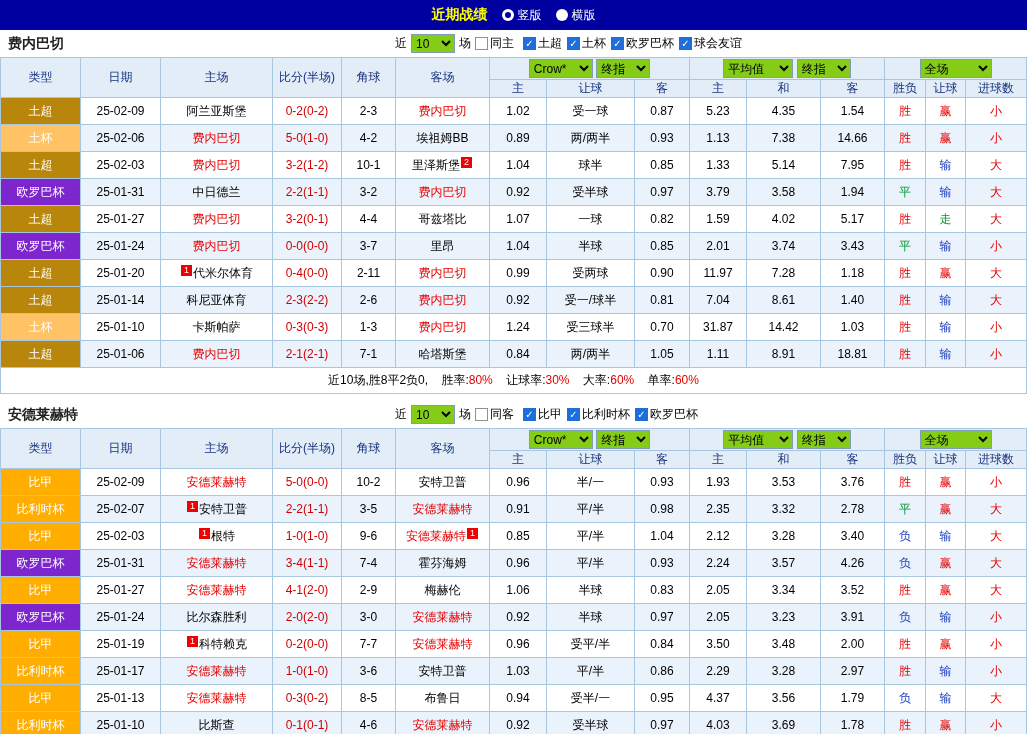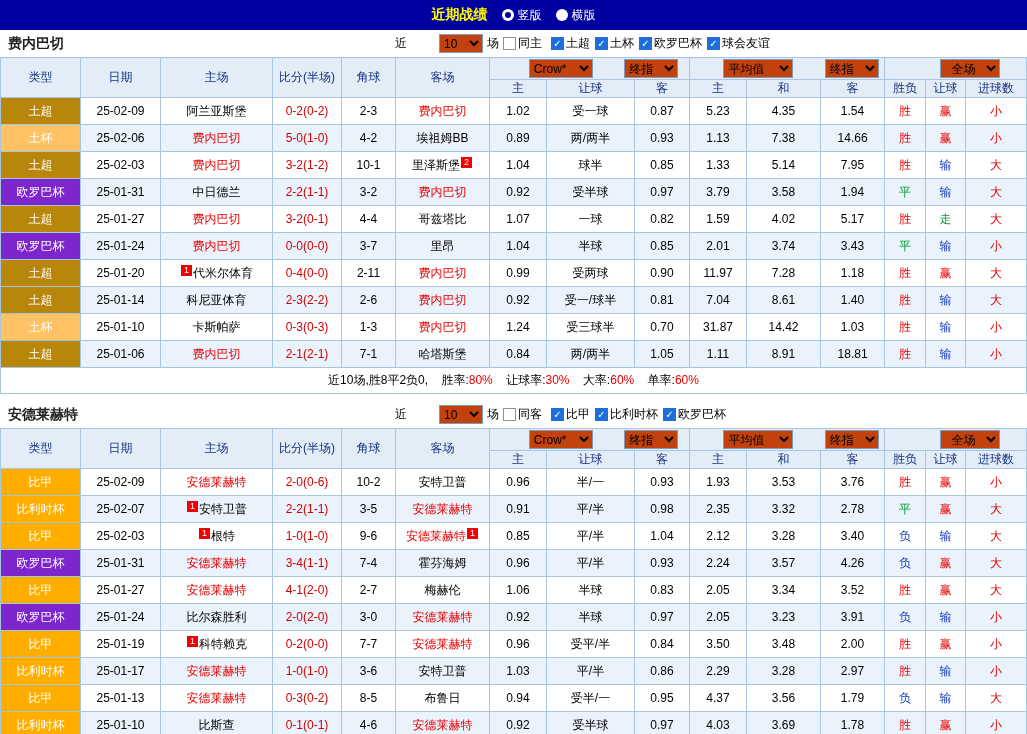--- a/index.html
+++ b/index.html
@@ -10,26 +10,26 @@
   .radio-label{display:inline-flex;align-items:center;gap:4px;color:#fff;cursor:pointer;font-size:12px;}
   .radio{width:12px;height:12px;border-radius:50%;background:#fff;display:inline-block;position:relative;}
   .radio.selected::after{content:"";position:absolute;left:3px;top:3px;width:6px;height:6px;border-radius:50%;background:#0000A0;}
 
   .section{position:relative;}
   .section + .section{margin-top:7px;}
   .section-head{height:27px;display:flex;align-items:center;position:relative;background:#fff;}
   .team-name{font-size:14px;font-weight:bold;margin-left:8px;color:#222;}
   .filters{position:absolute;left:395px;top:0;height:100%;display:flex;align-items:center;gap:4px;white-space:nowrap;}
 
-  select{font-size:12px;height:19px;border:1px solid #7F9DB9;background:#c2410c;font-family:inherit;margin-left:28px;}
+  select{font-size:12px;height:19px;border:1px solid #7F9DB9;background:#84cc16;font-family:inherit;}
   .count-select{width:44px;}
   .sel-source{width:64px;}
   .sel-time{width:54px;}
   .sel-avg{width:70px;}
-  .sel-scope{width:60px;text-align:center;}
+  .sel-scope{width:72px;}
 
   .cb-label{display:inline-flex;align-items:center;gap:2px;cursor:pointer;}
   .cb{width:13px;height:13px;border:1px solid #919191;background:#fff;display:inline-block;box-sizing:border-box;flex:none;}
   .cb.checked{background:#1E6FD9;border-color:#1E6FD9;color:#fff;font-size:10px;line-height:11px;text-align:center;}
   .cb.checked::after{content:"✓";}
   .league-box{display:inline-flex;align-items:center;}
   .league-box label{display:inline-flex;align-items:center;gap:2px;margin-left:5px;cursor:pointer;}
 
   table.grid{border-collapse:collapse;table-layout:fixed;width:1027px;}
   .grid th,.grid td{border:1px solid #A9C6E0;text-align:center;padding:0;overflow:hidden;white-space:nowrap;}
@@ -405,21 +405,21 @@
         <th>胜负</th>
         <th>让球</th>
         <th>进球数</th>
       </tr>
     </thead>
     <tbody>
         <tr>
           <td class="c-type" style="background: rgb(255, 174, 0);">比甲</td>
           <td class="c-date">25-02-09</td>
           <td class="c-team"><span class="focus">安德莱赫特</span></td>
-          <td class="c-score">2-0(0-6)</td>
+          <td class="c-score">5-0(0-0)</td>
           <td class="c-corner">10-2</td>
           <td class="c-team"><span>安特卫普</span></td>
           <td class="c-num">0.96</td>
           <td class="c-num">半/一</td>
           <td class="c-num">0.93</td>
           <td class="c-num">1.93</td>
           <td class="c-num">3.53</td>
           <td class="c-num">3.76</td>
           <td class="c-res" style="color: rgb(230, 0, 0);">胜</td>
           <td class="c-res" style="color: rgb(230, 0, 0);">赢</td>
@@ -474,21 +474,21 @@
           <td class="c-num">4.26</td>
           <td class="c-res" style="color: rgb(30, 64, 192);">负</td>
           <td class="c-res" style="color: rgb(230, 0, 0);">赢</td>
           <td class="c-res" style="color: rgb(230, 0, 0);">大</td>
         </tr>
         <tr>
           <td class="c-type" style="background: rgb(255, 174, 0);">比甲</td>
           <td class="c-date">25-01-27</td>
           <td class="c-team"><span class="focus">安德莱赫特</span></td>
           <td class="c-score">4-1(2-0)</td>
-          <td class="c-corner">2-7</td>
+          <td class="c-corner">2-9</td>
           <td class="c-team"><span>梅赫伦</span></td>
           <td class="c-num">1.06</td>
           <td class="c-num">半球</td>
           <td class="c-num">0.83</td>
           <td class="c-num">2.05</td>
           <td class="c-num">3.34</td>
           <td class="c-num">3.52</td>
           <td class="c-res" style="color: rgb(230, 0, 0);">胜</td>
           <td class="c-res" style="color: rgb(230, 0, 0);">赢</td>
           <td class="c-res" style="color: rgb(230, 0, 0);">大</td>

